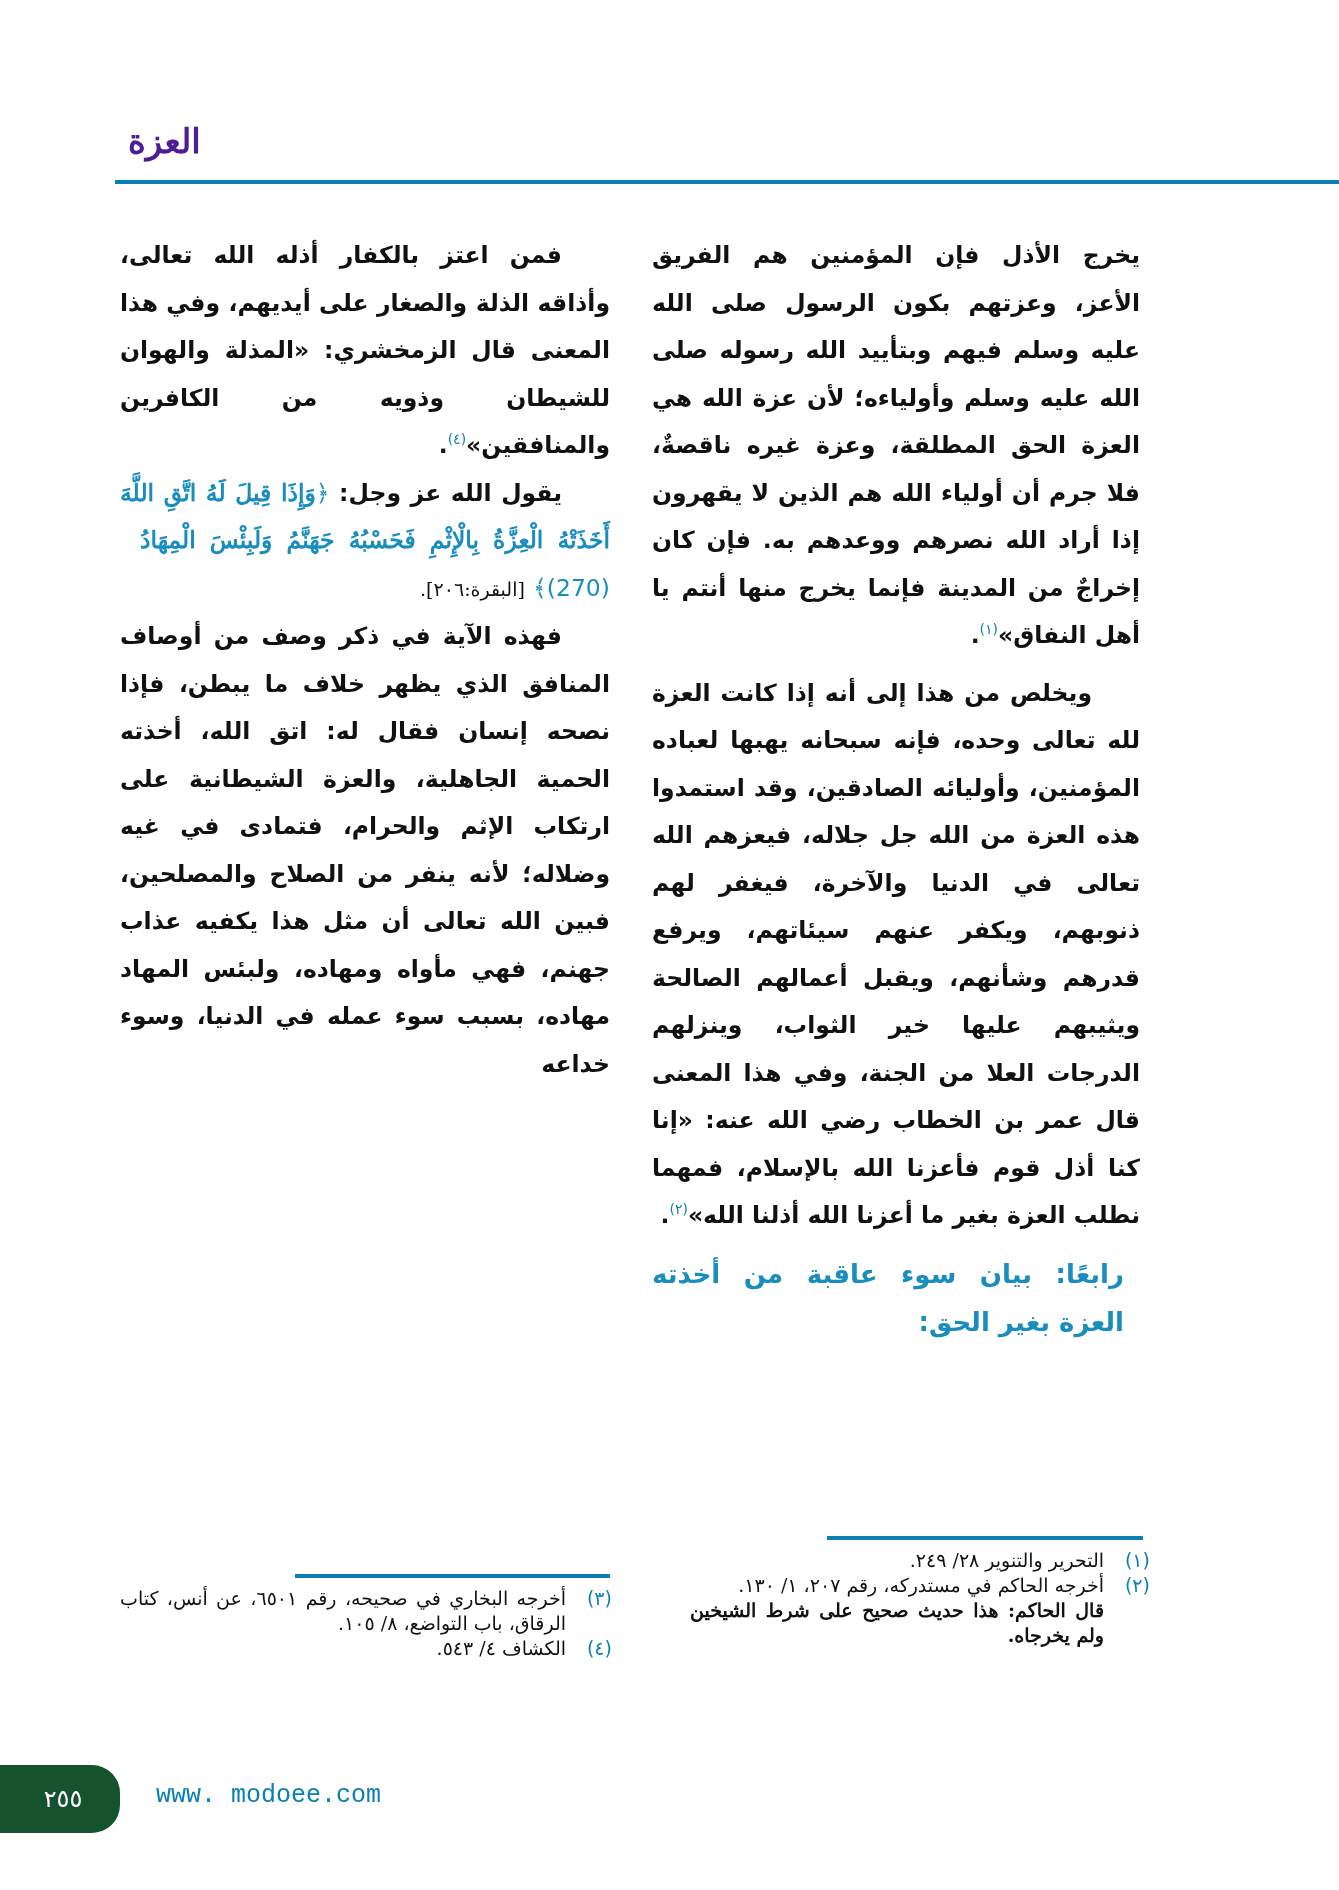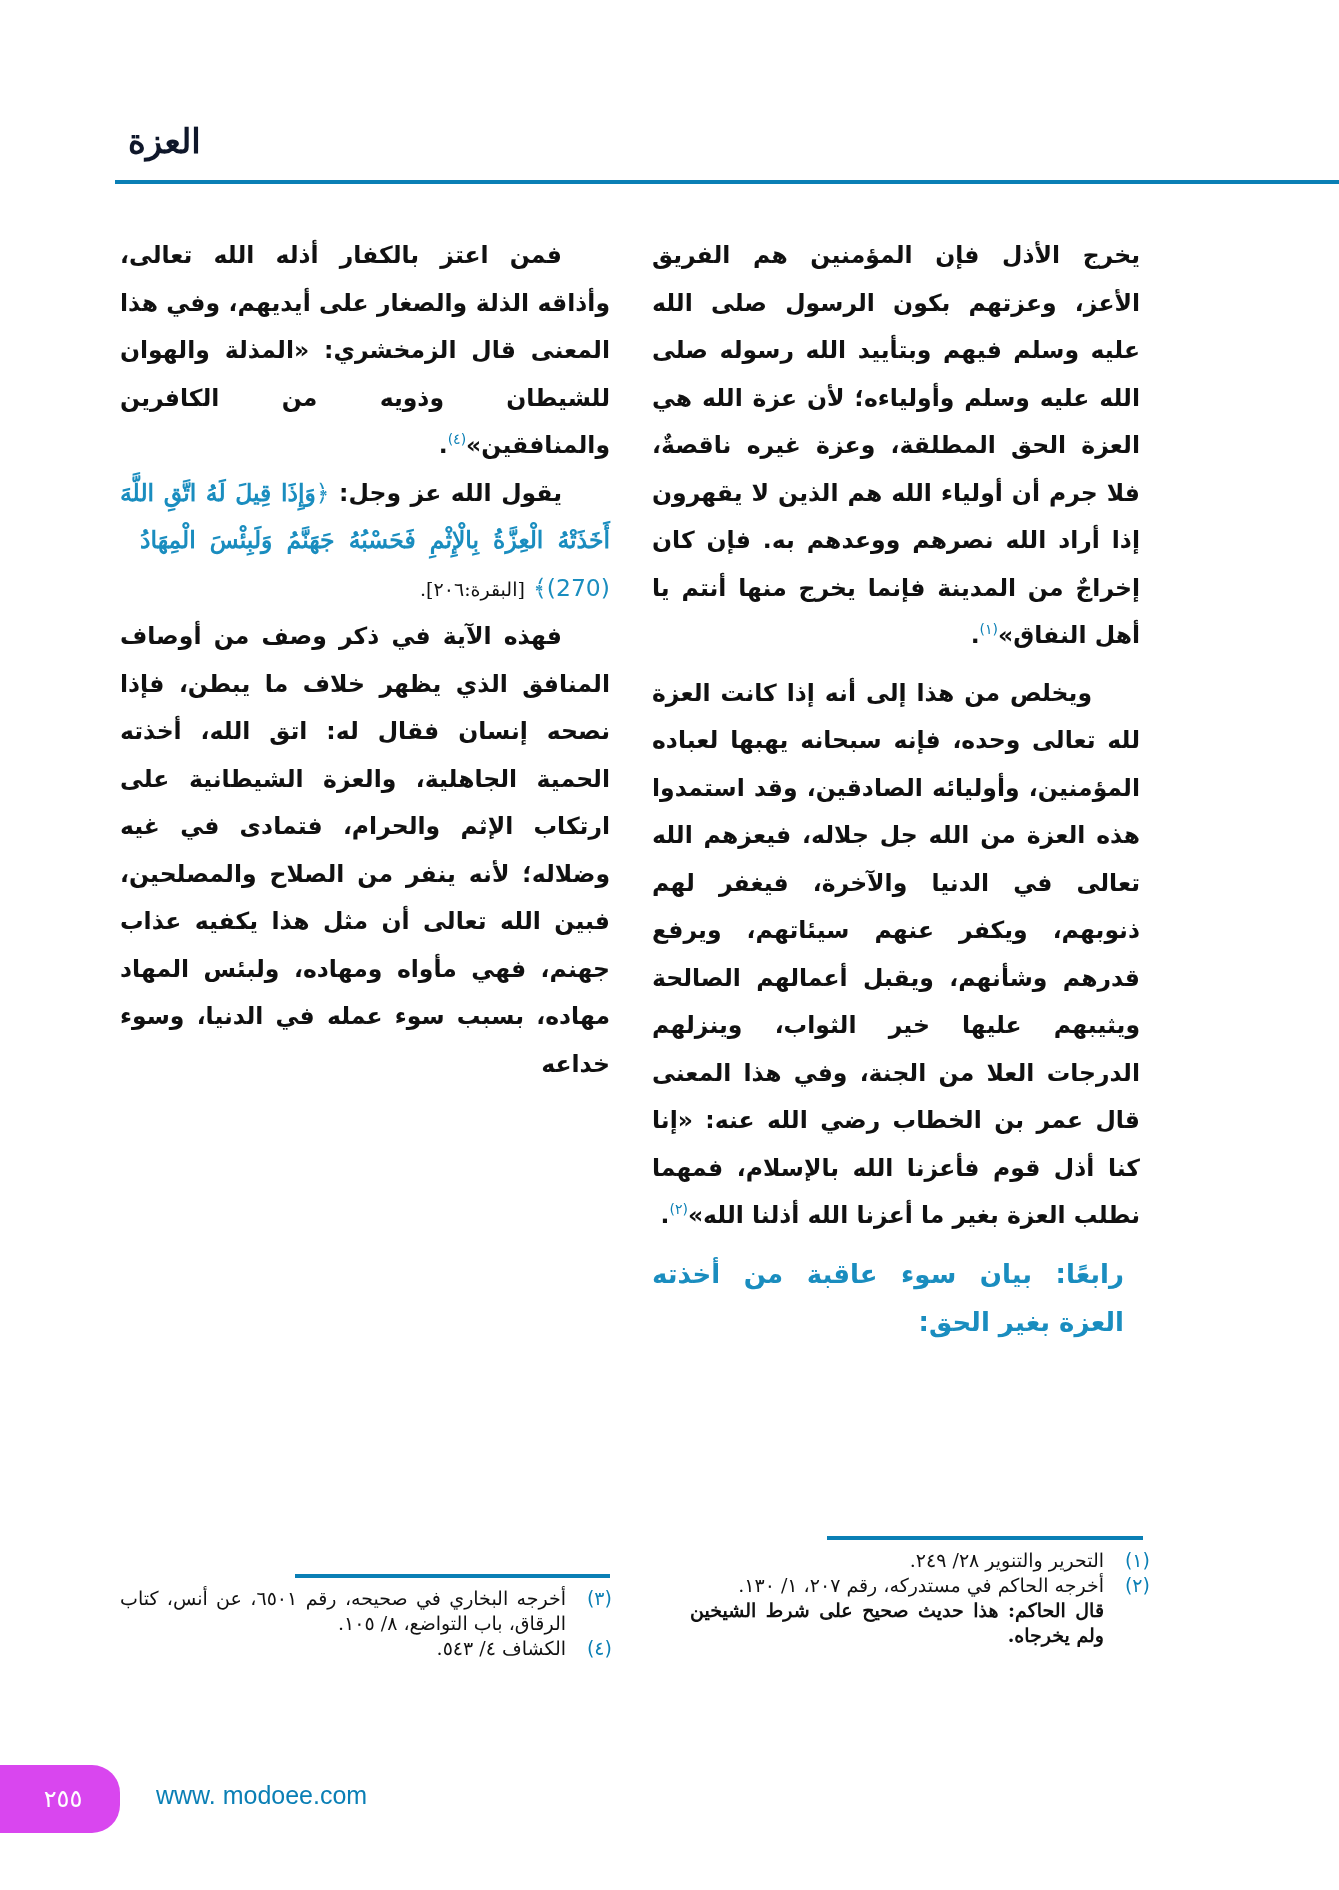--- a/index.html
+++ b/index.html
@@ -15,21 +15,21 @@
     font-family: "DejaVu Sans", sans-serif;
     color: #111111;
   }
   .header-title {
     position: absolute;
     left: 128px;
     top: 124px;
     font-family: "DejaVu Serif", serif;
     font-weight: bold;
     font-size: 34px;
-    color: #0f172a;
+    color: #4c1d95;
     direction: rtl;
     line-height: 1;
   }
   .header-rule {
     position: absolute;
     left: 115px;
     top: 180px;
     width: 1224px;
     height: 4px;
     background: #0a7fb5;
@@ -118,38 +118,38 @@
   .fn-cont {
     padding-right: 46px;
     font-weight: bold;
   }
   .page-badge {
     position: absolute;
     left: 0;
     top: 1765px;
     width: 120px;
     height: 68px;
-    background: #d946ef;
+    background: #14532d;
     border-radius: 0 28px 28px 0;
     display: flex;
     align-items: center;
     justify-content: center;
   }
   .page-number {
     color: #ffffff;
     font-family: "DejaVu Sans", sans-serif;
     font-size: 24px;
     letter-spacing: 4px;
     padding-left: 6px;
   }
   .site-url {
     position: absolute;
     left: 156px;
     top: 1781px;
-    font-family: Liberation Sans, sans-serif;
+    font-family: Liberation Mono, monospace;
     font-size: 25px;
     color: #0a7fb5;
   }
 </style>
 </head>
 <body>
 
 <div class="header-title">العزة</div>
 <div class="header-rule"></div>
 

